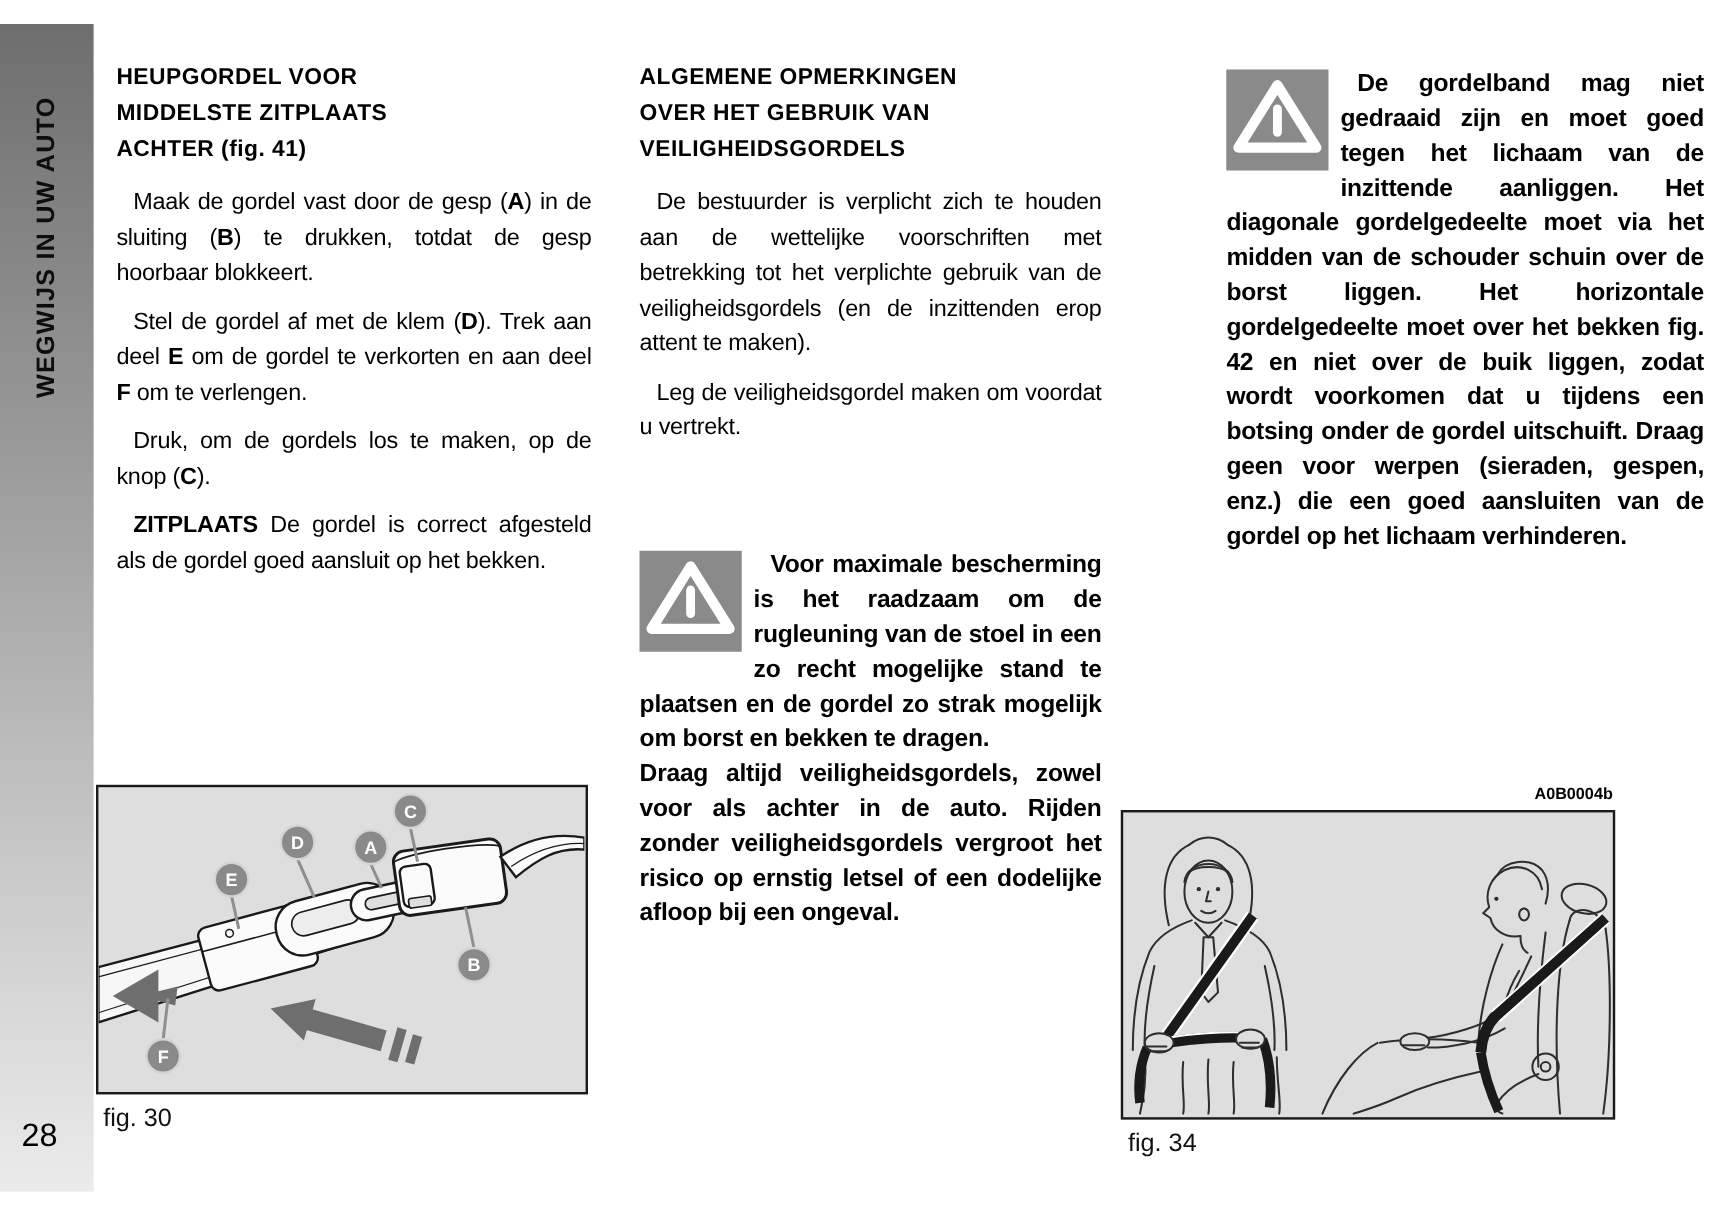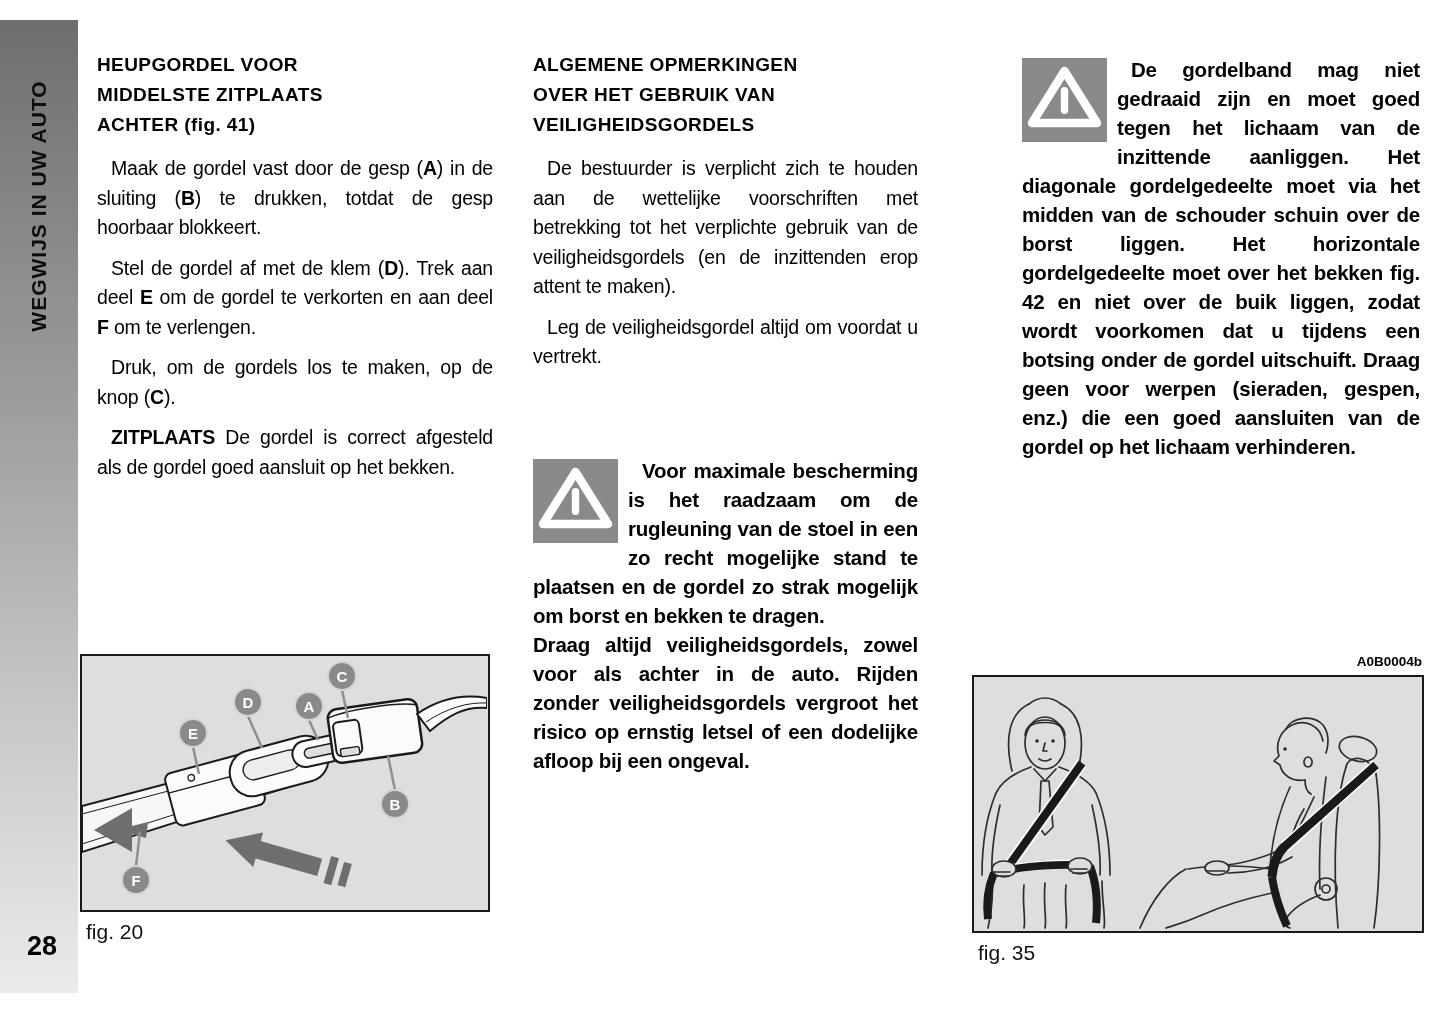--- a/index.html
+++ b/index.html
@@ -11,22 +11,22 @@
   .sidebar {
     position:absolute; left:0; top:20px; width:78px; height:973px;
     background:linear-gradient(180deg,#6e6e6e 0%,#9e9e9e 40%,#c6c6c6 70%,#ebebeb 100%);
   }
   .sidebar-label-wrap{ position:absolute; left:0; top:55px; width:78px; height:262px; }
   .sidebar-label{
     position:absolute; left:50%; top:50%;
     transform:translate(-50%,-50%) rotate(-90deg);
     white-space:nowrap; font-weight:bold; font-size:21px; letter-spacing:1px; color:#0d0d0d;
   }
-  .page-number{ position:absolute; left:18px; top:931px; width:48px; text-align:center;
-    font-weight:bold; font-size:27px; }
+  .page-number{ position:absolute; left:18px; top:931px; width:48px; 
+    font-weight:normal; font-size:27px; }
 
   .col{ position:absolute; top:50px; }
   .col1{ left:97px;  width:396px; }
   .col2{ left:533px; width:385px; }
   .col3{ left:1022px; width:398px; top:55px; }
 
   .heading{
     margin:0 0 14px 0; font-size:19px; line-height:30px; font-weight:bold;
     letter-spacing:0.4px; white-space:pre-line;
   }
@@ -39,21 +39,21 @@
   .warn-icon{
     float:left; width:85px; height:84px; margin:3px 10px 4px 0; background:#8a8a8a;
   }
   .warn-text{
     margin:0; font-weight:bold; font-size:20.5px; line-height:29px;
     text-align:justify; text-indent:14px; white-space:pre-line; letter-spacing:-0.2px;
   }
 
   .figure{ position:absolute; top:654px; }
   .fig41{ left:80px; width:410px; }
-  .fig42{ left:972px; width:452px; }
+  .fig42{ left:934px; width:412px; }
   .fig-code{ text-align:right; font-weight:bold; font-size:13.5px; line-height:15px;
     margin:0 2px 6px 0; }
   .fig-box{
     background:#dedede; border:2.5px solid #1a1a1a; box-sizing:border-box;
     width:100%; height:258px; overflow:hidden;
   }
   .fig-caption{ font-size:21px; line-height:24px; margin:8px 0 0 6px; color:#111; }
 
   svg text.lbl{ font-family:"Liberation Sans",sans-serif; font-weight:bold; font-size:15px;
     fill:#ffffff; text-anchor:middle; }
@@ -80,21 +80,21 @@
     <p class="body-p">Stel de gordel af met de klem (<b>D</b>). Trek aan deel <b>E</b> om de gordel te verkorten en aan deel <b>F</b> om te verlengen.</p>
     <p class="body-p">Druk, om de gordels los te maken, op de knop (<b>C</b>).</p>
     <p class="body-p"><b>ZITPLAATS</b> De gordel is correct afgesteld als de gordel goed aansluit op het bekken.</p>
   </div>
 
   <div class="col col2">
     <h2 class="heading">ALGEMENE OPMERKINGEN
 OVER HET GEBRUIK VAN
 VEILIGHEIDSGORDELS</h2>
     <p class="body-p">De bestuurder is verplicht zich te houden aan de wettelijke voorschriften met betrekking tot het verplichte gebruik van de veiligheidsgordels (en de inzittenden erop attent te maken).</p>
-    <p class="body-p">Leg de veiligheidsgordel altijd om voordat u vertrekt.</p>
+    <p class="body-p">Leg de veiligheidsgordel maken om voordat u vertrekt.</p>
 
     <div class="warning spaced">
       <div class="warn-icon">
         <svg width="85" height="84" viewBox="0 0 85 84">
           <rect x="0" y="0" width="85" height="84" fill="#8a8a8a"></rect>
           <path d="M42.5,13 L75,65 L10,65 Z" fill="none" stroke="#ffffff" stroke-width="8.5" stroke-linejoin="round"></path>
           <rect x="38.8" y="29" width="7.4" height="27" rx="3.7" fill="#ffffff"></rect>
         </svg>
       </div>
       <p class="warn-text">Voor maximale bescherming is het raadzaam om de rugleuning van de stoel in een zo recht mogelijke stand te plaatsen en de gordel zo strak mogelijk om borst en bekken te dragen.
@@ -179,21 +179,21 @@
         <g>
           <text class="lbl" x="260" y="25.5">C</text>
           <text class="lbl" x="227" y="55.5">A</text>
           <text class="lbl" x="166" y="51.5">D</text>
           <text class="lbl" x="111" y="82.5">E</text>
           <text class="lbl" x="313" y="153.5">B</text>
           <text class="lbl" x="54" y="229.5">F</text>
         </g>
       </svg>
     </div>
-    <div class="fig-caption">fig. 20</div>
+    <div class="fig-caption">fig. 30</div>
   </div>
 
   <div class="figure fig42">
     <div class="fig-code">A0B0004b</div>
     <div class="fig-box">
       <svg width="407" height="253" viewBox="0 0 407 253">
 
         <g class="art">
 
           <path d="M38,94 C30,60 36,36 55,27"></path>
@@ -273,16 +273,16 @@
         <path d="M399,84 L307,166" stroke="#ffffff" stroke-width="1.6" fill="none"></path>
         <path d="M405,92 L314,174" stroke="#ffffff" stroke-width="1.6" fill="none"></path>
         <path d="M298,200 C301,220 307,236 313,249" stroke="#1a1a1a" stroke-width="8" fill="none"></path>
 
         <g class="art">
           <ellipse cx="243" cy="191" rx="12" ry="7" fill="#dedede"></ellipse>
           <path d="M233,194 h18"></path>
         </g>
       </svg>
     </div>
-    <div class="fig-caption">fig. 35</div>
+    <div class="fig-caption">fig. 34</div>
   </div>
 
 </div>
 
 </body></html>

